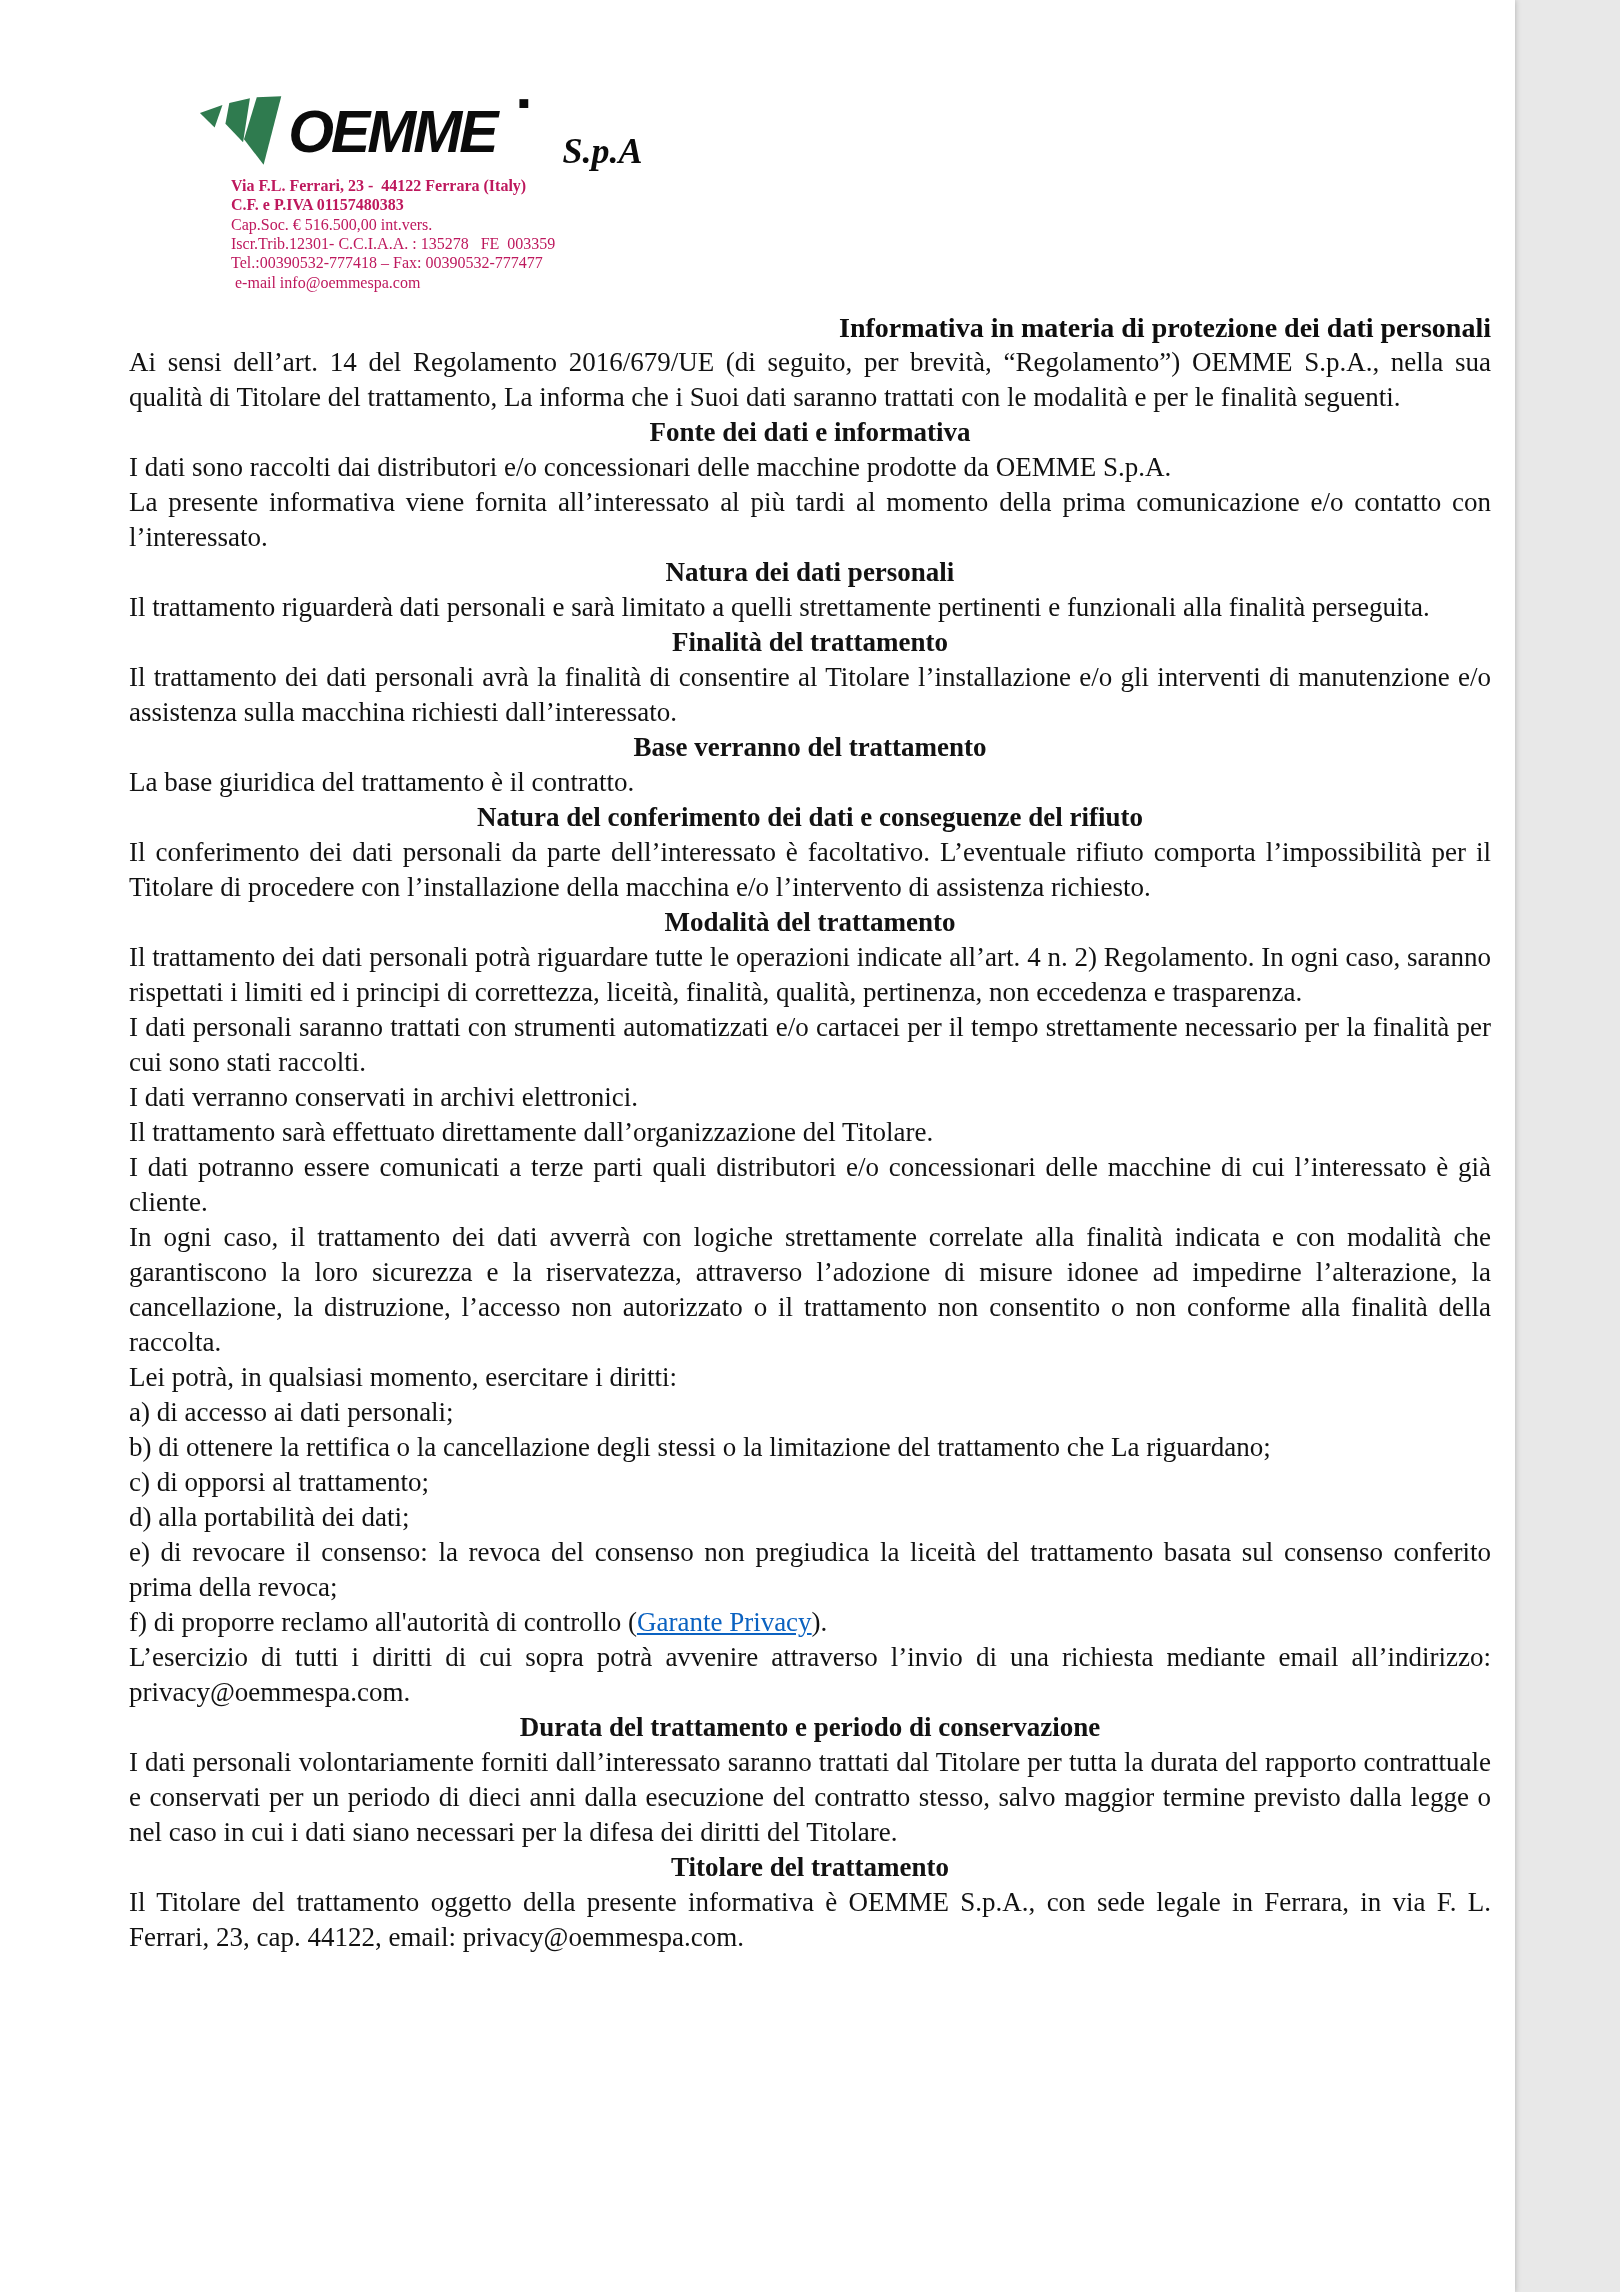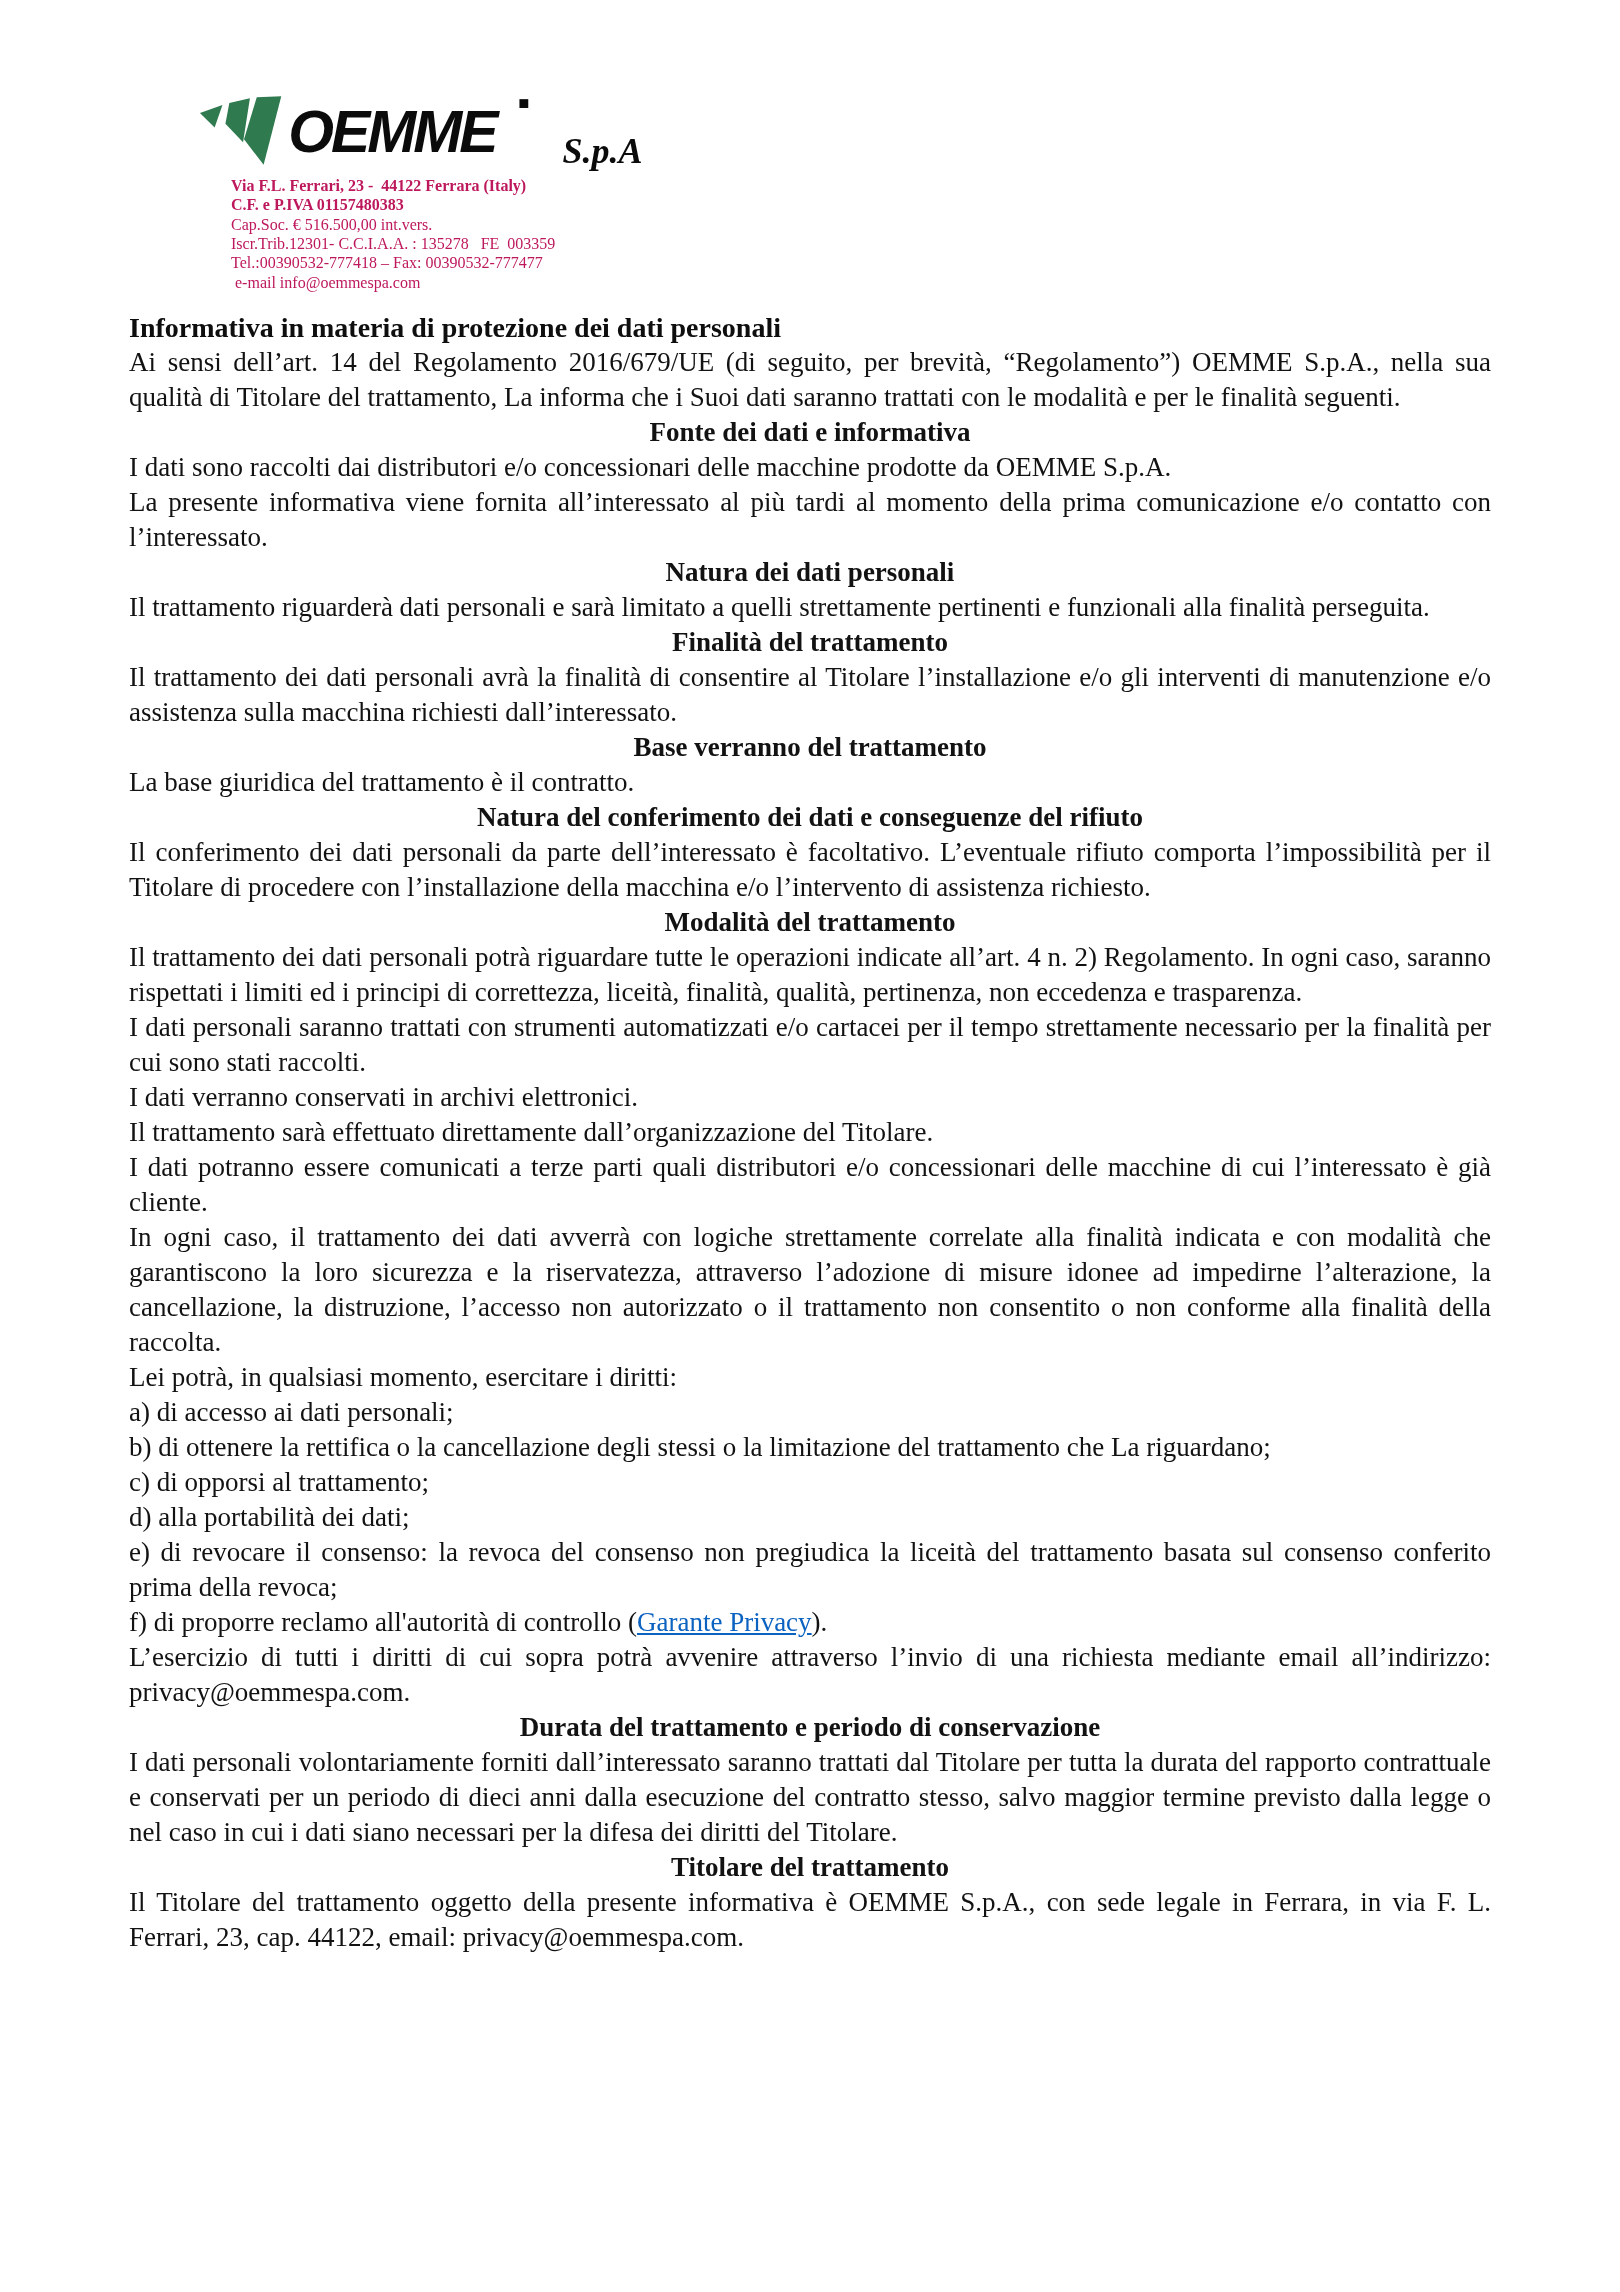--- a/index.html
+++ b/index.html
@@ -1,23 +1,24 @@
 <!DOCTYPE html>
 <html><head>
 <meta charset="utf-8">
 <style>
   html,body { margin:0; padding:0; background:#e8e8e8; }
   .page {
     position:relative;
-    width:1620px; height:2293px;
+    width:1492px; height:2293px;
     background:#ffffff;
     font-family:"Liberation Serif", serif;
     color:#121212;
     overflow:hidden;
     box-shadow:0 0 5.9px rgba(0,0,0,.25);
+    padding-left:23px;
   }
   
   .header { position:absolute; left:196px; top:96px; }
   .logo-row { display:flex; align-items:flex-end; }
   .logo-svg { display:block; width:345px; height:71px; }
   .spa {
     font-family:"Liberation Serif", serif;
     font-weight:bold; font-style:italic;
     font-size:36px; line-height:1;
     margin-left:21.6px;
@@ -29,21 +30,21 @@
     font-size:16px; line-height:19.4px;
     white-space:pre;
     color:#be185d;
   }
   .address-line.bold { font-weight:bold; }
   
   .main {
     position:absolute; top:310px; left:129px; width:1362px;
   }
   .doc-title {
-    font-size:28px; font-weight:bold; text-align:left;
+    font-size:28px; font-weight:bold; text-align:right;
     margin:0; line-height:35px; color:#0e0e0e;
   }
   .body-p, .body-h {
     font-size:27px; line-height:35px; margin:0;
   }
   .body-p { text-align:justify; }
   .body-h { font-weight:bold; text-align:center; }
   .link { text-decoration:underline; cursor:pointer;font-family:Liberation Serif, serif; }
 </style>
 </head>

